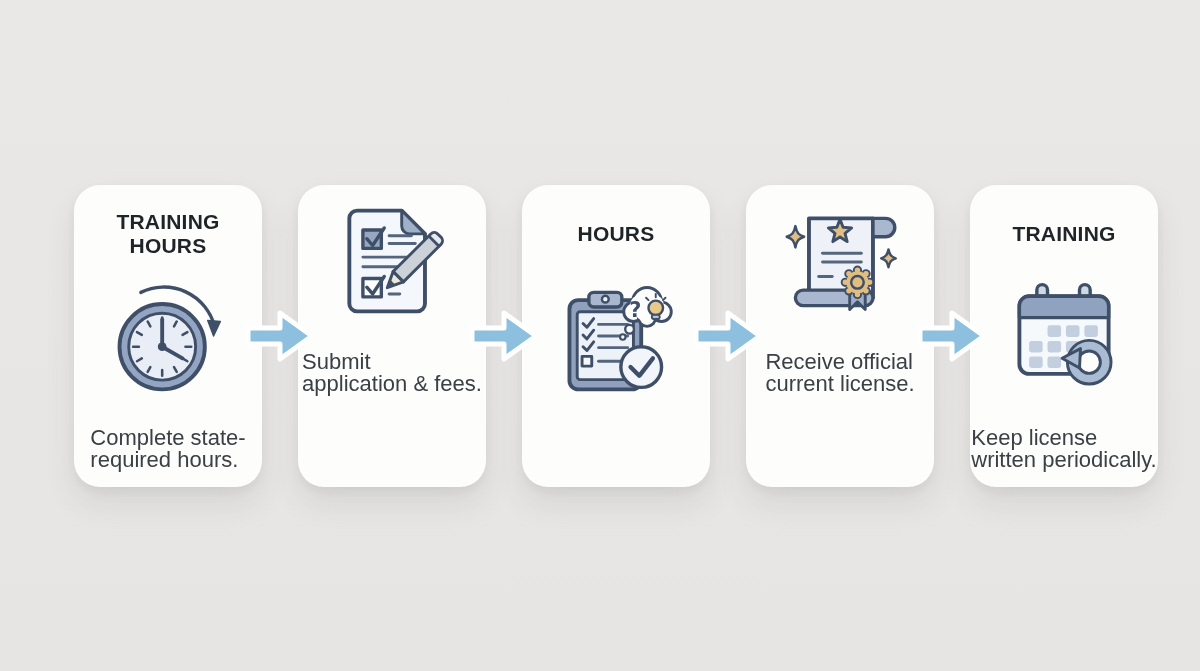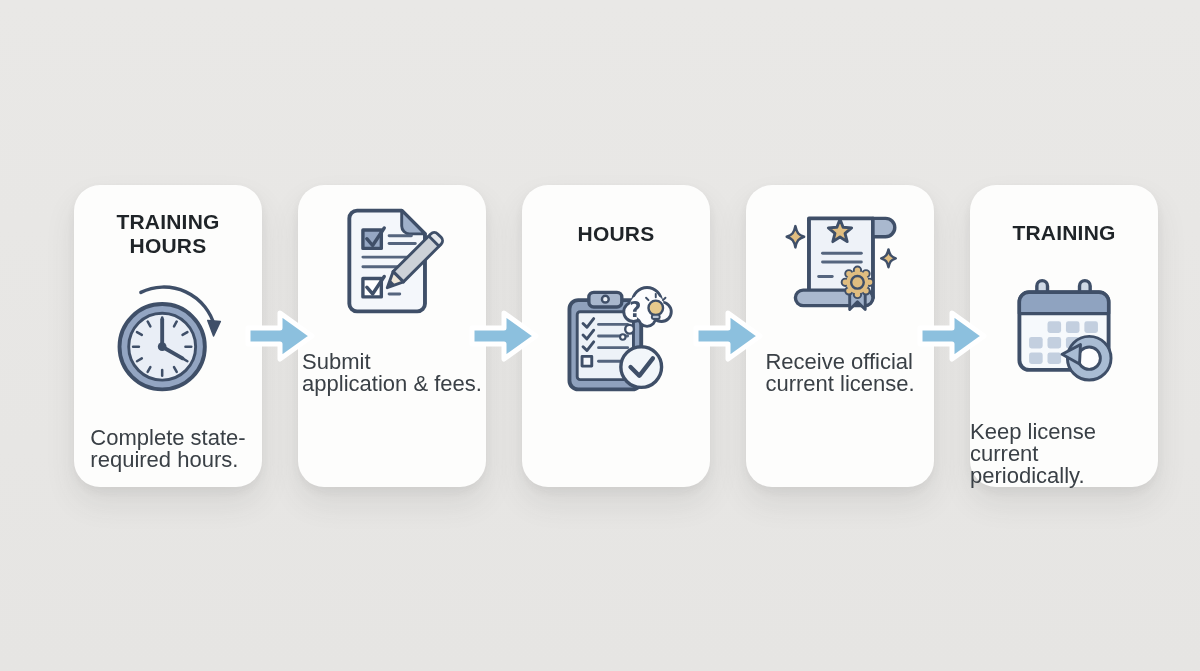--- a/index.html
+++ b/index.html
@@ -248,17 +248,17 @@
           </g>
           <g>
             <circle cx="92" cy="92" r="17" fill="#fdfdfe" stroke="#a9bcd3" stroke-width="10"></circle>
             <circle class="ol" cx="92" cy="92" r="22.5" stroke-width="3"></circle>
             <circle class="ol" cx="92" cy="92" r="11.5" stroke-width="3"></circle>
             <polygon class="fo" points="64,88 83,78 82,98" fill="#a9bcd3" stroke-width="3"></polygon>
           </g>
         </svg>
       </div>
       <div class="card-desc">Keep license
-current periodically.</div>
+written periodically.</div>
     </div>
 
   </div>
 </div>
 
 </body></html>

